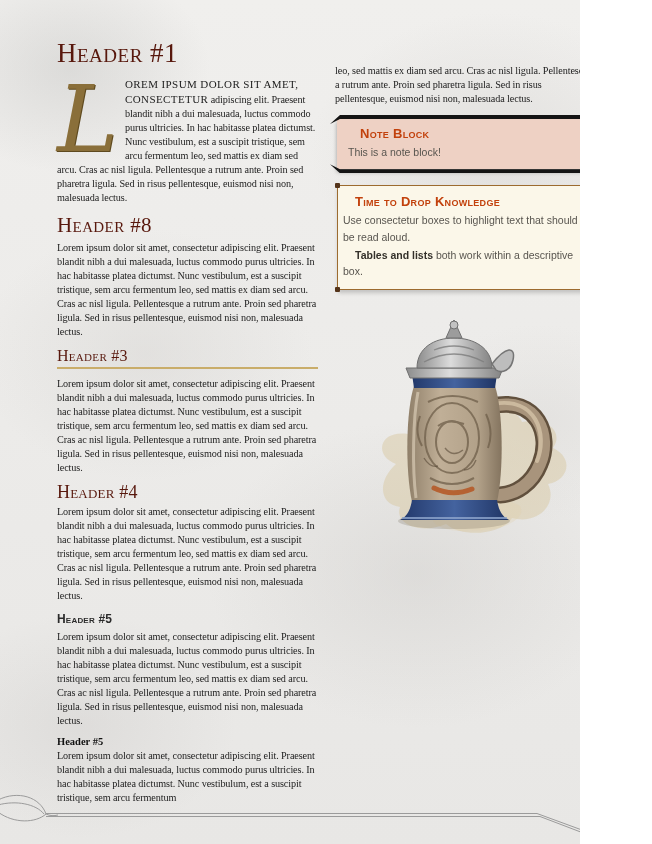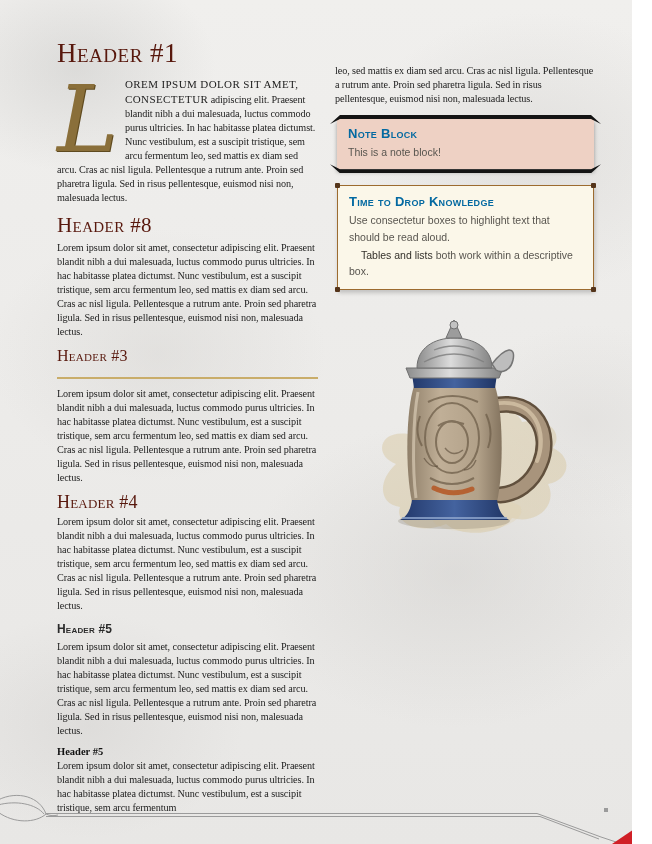--- a/index.html
+++ b/index.html
@@ -1,18 +1,18 @@
 <!DOCTYPE html>
 <html><head>
 <meta charset="utf-8">
 <style>
   html,body{margin:0;padding:0;}
   .page{
     position:relative;
-    width:632px;height:844px;
+    width:580px;height:844px;
     overflow:hidden;
     font-family:"Liberation Serif",serif;
     color:#1c1c1c;
     background-color:#ebeae8;
     background-image:
       radial-gradient(ellipse 200px 150px at 12% 8%,  rgba(190,190,188,.40), transparent 70%),
       radial-gradient(ellipse 260px 200px at 85% 18%, rgba(200,198,195,.35), transparent 70%),
       radial-gradient(ellipse 240px 180px at 25% 42%, rgba(203,201,198,.32), transparent 70%),
       radial-gradient(ellipse 300px 220px at 72% 68%, rgba(196,194,191,.34), transparent 70%),
       radial-gradient(ellipse 220px 160px at 14% 86%, rgba(200,198,196,.34), transparent 70%),
@@ -34,21 +34,21 @@
   h1.brew{
     font-family:"Liberation Serif",serif; font-variant:small-caps; font-weight:400;
     color:#58180D; font-size:27px; line-height:1; margin:6px 0 10px 0; letter-spacing:.5px;
   }
   h2.brew{
     font-variant:small-caps; font-weight:400; color:#58180D;
     font-size:21px; line-height:1; margin:10px 0 5px 0; letter-spacing:.4px;
   }
   h3.brew{
     font-variant:small-caps; font-weight:400; color:#58180D;
-    font-size:16px; line-height:1; margin:9px 0 8px 0; padding-bottom:13px;
+    font-size:16px; line-height:1; margin:9px 0 8px 0; padding-bottom:3px;
     border-bottom:2px solid #c9ad6a; letter-spacing:.3px;
   }
   h4.brew{
     font-variant:small-caps; font-weight:400; color:#58180D;
     font-size:18px; line-height:1; margin:8px 0 4px 0; letter-spacing:.2px;
   }
   h5.brew{
     font-family:"Liberation Sans",sans-serif; font-variant:small-caps; font-weight:700;
     color:#2b2b2b; font-size:12px; line-height:1; margin:10px 0 5px 0; letter-spacing:.2px;
   }
@@ -81,43 +81,43 @@
   .note-bar.top{
     top:-4px;
     clip-path:polygon(0 100%, 10px 0, calc(100% - 10px) 0, 100% 100%, calc(100% - 10px) 45%, 10px 45%);
   }
   .note-bar.bottom{
     bottom:-4px;
     clip-path:polygon(0 0, 10px 100%, calc(100% - 10px) 100%, 100% 0, calc(100% - 10px) 55%, 10px 55%);
   }
   .box-title{
     font-family:"Liberation Sans",sans-serif; font-variant:small-caps; font-weight:700;
-    font-size:13px; color:#0369a1; margin:0 0 3px 0; letter-spacing:.3px;
+    font-size:13px; color:#c2410c; margin:0 0 3px 12px; letter-spacing:.3px;
   }
   .box-text{
     font-family:"Liberation Sans",sans-serif; font-size:10.5px; line-height:1.55;
     color:#58554f; margin:0;
   }
   .descbox{
     position:relative;
     background:#fbf7e9;
     border:1px solid #9c6b2f;
     margin:0 2px 0 2px;
-    padding:8px 11px 10px 11px;
+    padding:8px 11px 10px 5px;
     box-shadow:1px 3px 4px rgba(0,0,0,.18);
   }
   .corner-dot{
     position:absolute; width:5px; height:5px; background:#54341a; border-radius:1px;
   }
   .corner-dot.tl{top:-3px; left:-3px;}
   .corner-dot.tr{top:-3px; right:-3px;}
   .corner-dot.bl{bottom:-3px; left:-3px;}
   .corner-dot.br{bottom:-3px; right:-3px;}
   .desc-indent{ margin-top:2px; text-indent:12px; }
-  .bold-run{ font-weight:400; color:#33302a; }
+  .bold-run{ font-weight:700; color:#33302a; }
 
   .stein-wrap{ margin:28px auto 0 auto; width:232px; }
 
   
   .footer-art{ position:absolute; left:0; right:0; bottom:0; height:54px; }
 </style>
 </head>
 <body>
 
 <div class="page">

